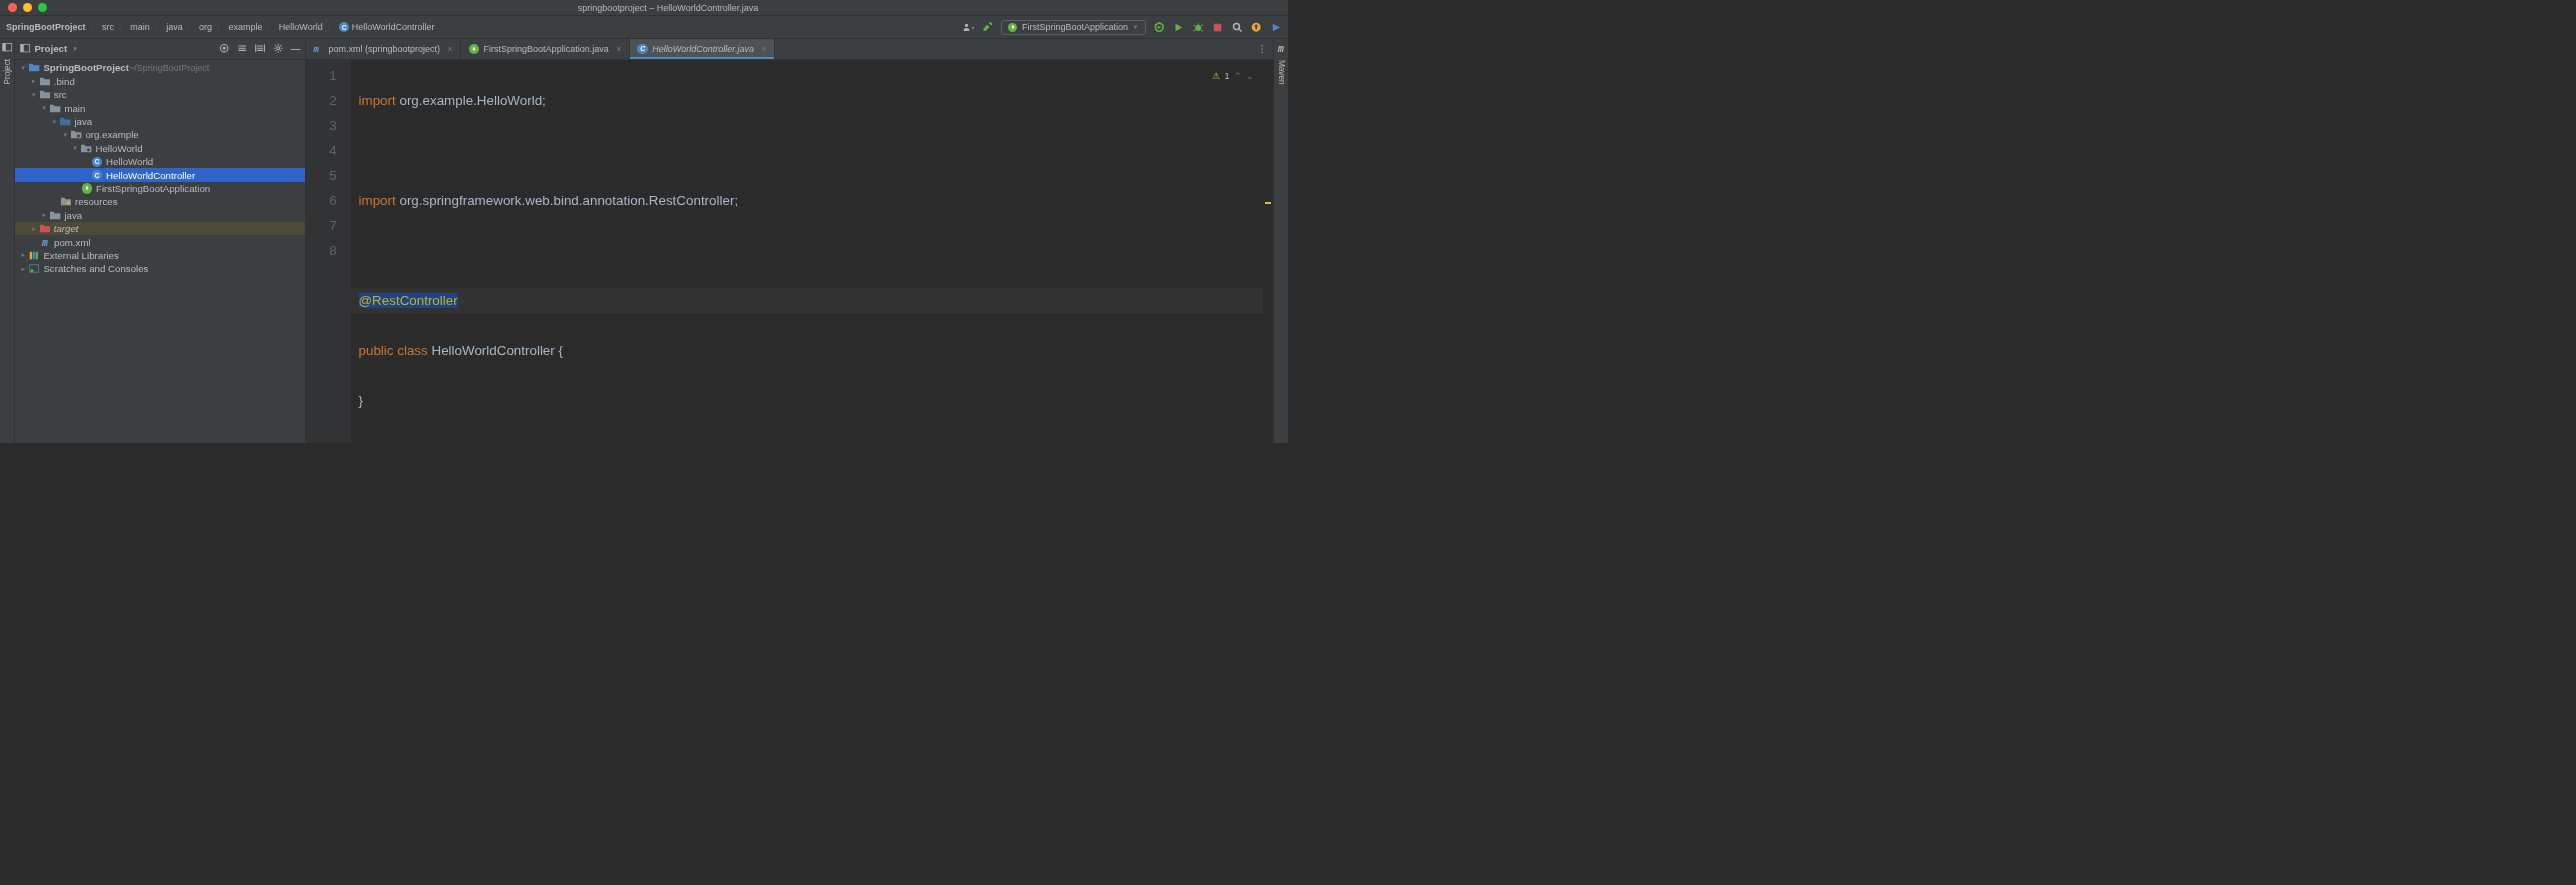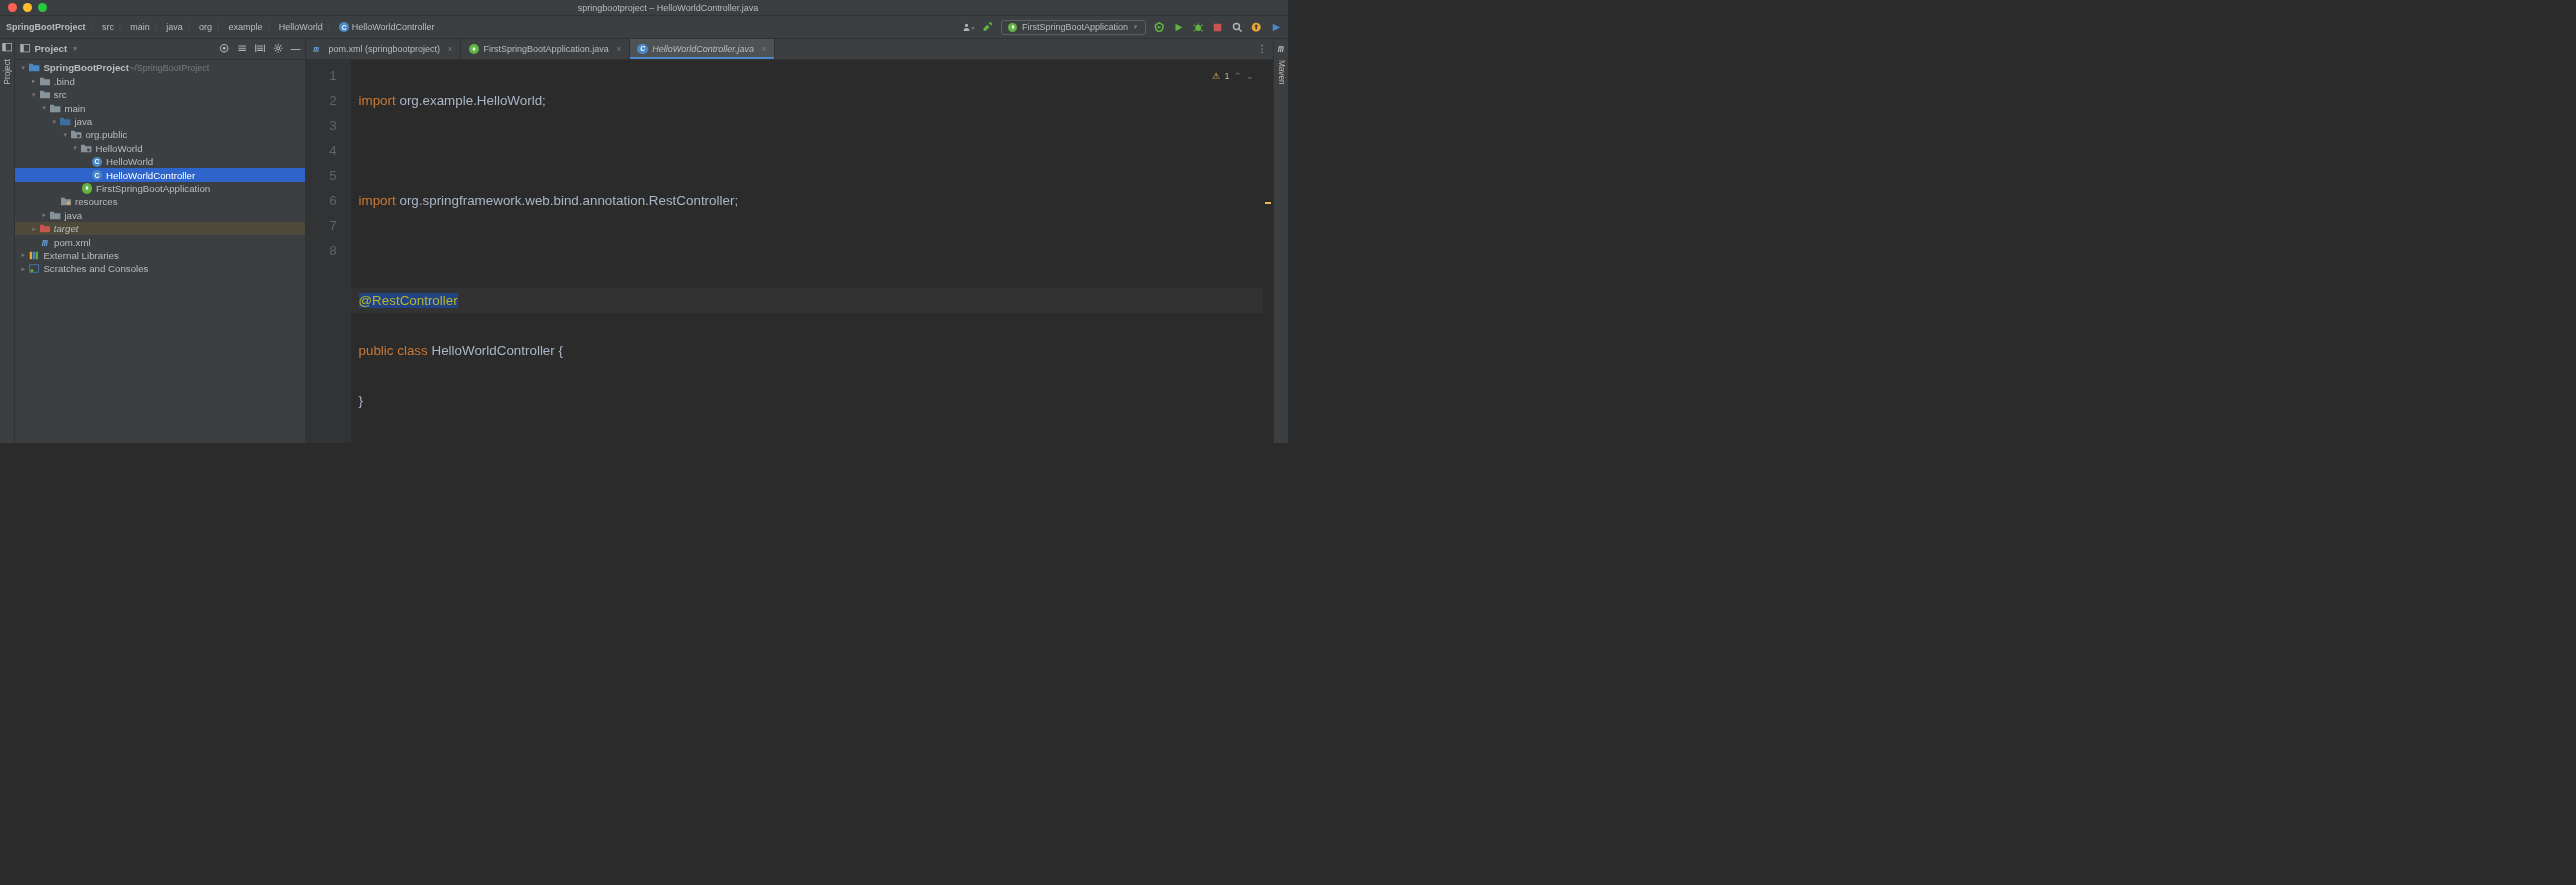--- a/index.html
+++ b/index.html
@@ -289,21 +289,21 @@
           </div>
         <div class="tree-row">
             <span class="pad" style="width:45px"></span>
             <span class="arrow open"></span>
             <span class="node-icon">
               <svg class="folder-svg pkg" width="10.4" height="9" viewBox="0 0 14 12">
                 <path d="M0 1h5l1 2h8v8H0z"></path>
                 <circle cx="10" cy="8" r="2" fill="#3c3f41"></circle>
               </svg>
             </span>
-            <span class="label">org.public</span>
+            <span class="label">org.example</span>
           </div>
         <div class="tree-row">
             <span class="pad" style="width:55px"></span>
             <span class="arrow open"></span>
             <span class="node-icon">
               <svg class="folder-svg pkg" width="10.4" height="9" viewBox="0 0 14 12">
                 <path d="M0 1h5l1 2h8v8H0z"></path>
                 <circle cx="10" cy="8" r="2" fill="#3c3f41"></circle>
               </svg>
             </span>

